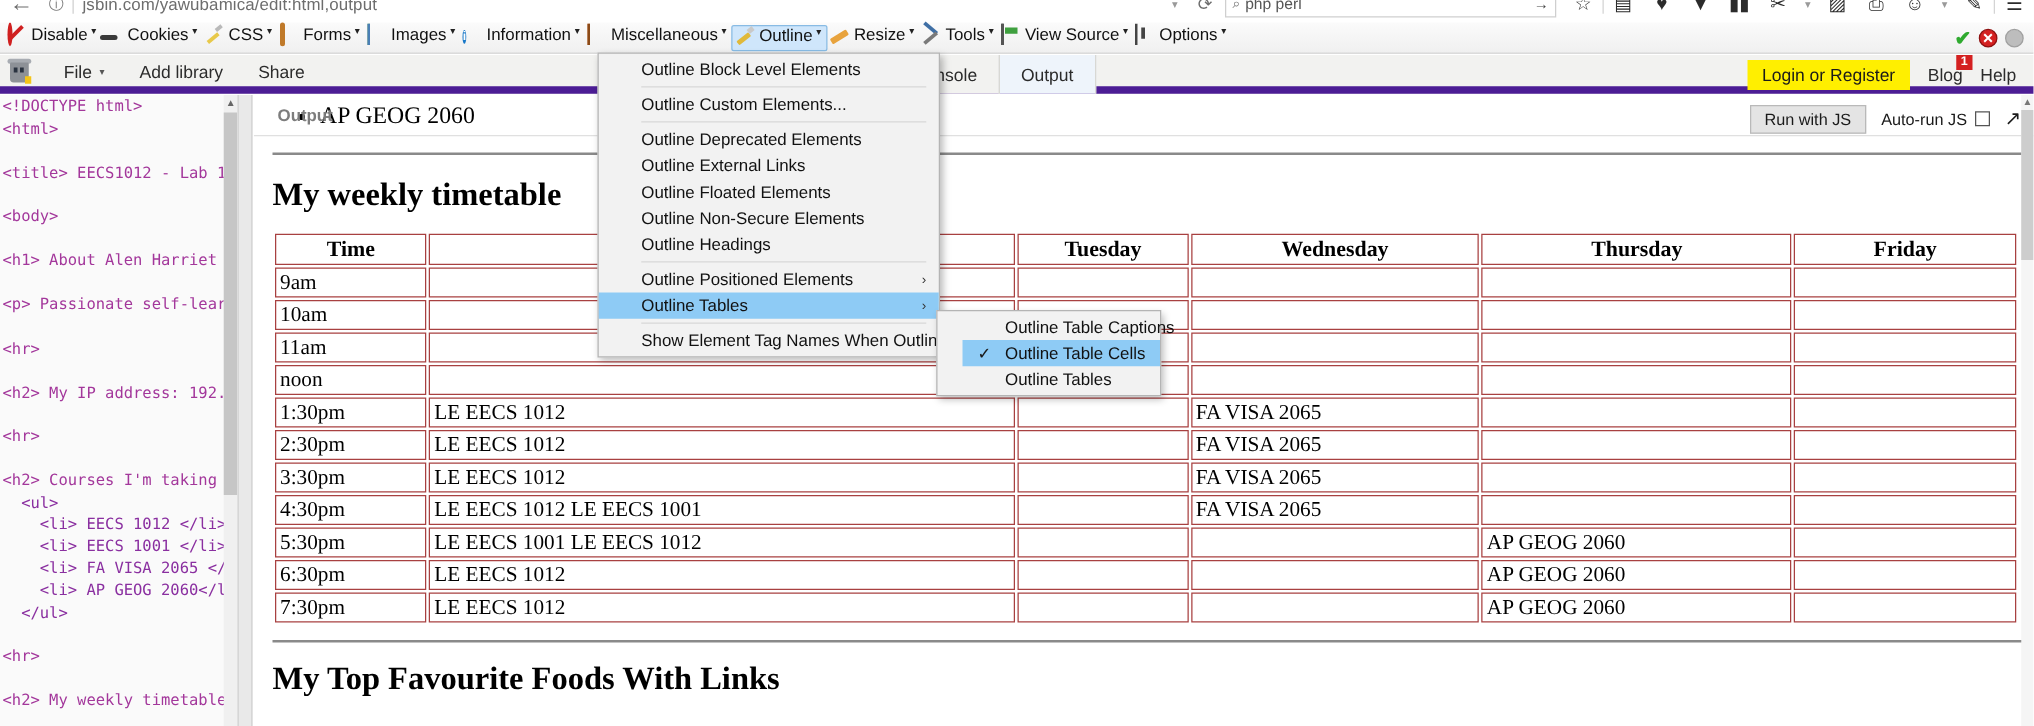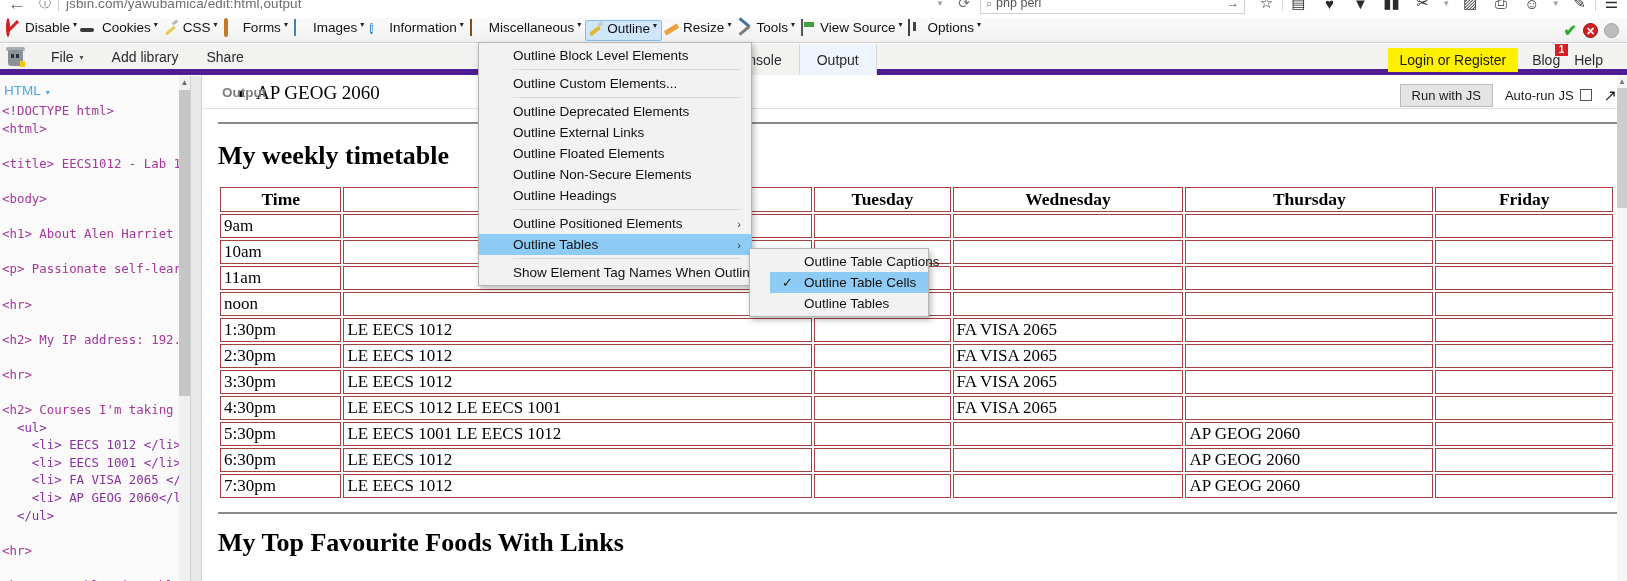--- a/index.html
+++ b/index.html
@@ -102,21 +102,21 @@
   .ptab {
     font-size:14px; color:#2b2b2b; padding: 0 17px; display:flex;align-items:center;
     border-left:1px solid #d8d8d4; border-right:1px solid #d8d8d4; margin-right:-1px; background:#f2f2f0;
   }
   .ptab.sel { background:#eef4fb; }
 
   .hdr-right { position:absolute; right:0; top:44px; height:31px; display:flex;align-items:center; }
   .login-btn { background:#ffef00; color:#1a1a1a; font-size:14px; padding: 4px 12px; }
   .blog-wrap { position:relative; padding: 0 14px; font-size:14px; color:#2b2b2b; }
   .blog-badge { position:absolute; right:6px; top:-8px; background:#d42020; color:#fff; font-size:10px; padding:0 4px; line-height:12px; font-weight:bold;}
-  .help-link { font-size:14px;color:#2b2b2b; padding-right:24px; }
+  .help-link { font-size:14px;color:#2b2b2b; padding-right:14px; }
 
   
   .workspace { position:absolute; left:0; top:76px; width:1627px; height:505px; background:#fff; }
 
   
   .code-panel { position:absolute; left:0; top:0; width:190px; height:505px; background:#fafafa; overflow:hidden; }
   .code-label { font-size:13.5px; color:#4aa8e8; padding: 7px 0 4px 4px; }
   .code-label .dd { font-size:8px; color:#4aa8e8; margin-left:5px; }
   .code-body {
     font-family: "DejaVu Sans Mono", monospace; font-size:12.4px; line-height:17.6px;
@@ -315,23 +315,20 @@
     <div class="blog-wrap">
       <span>Blog</span>
       <span class="blog-badge">1</span>
     </div>
     <div class="help-link">Help</div>
   </div>
 
   <div class="workspace">
 
     <div class="code-panel">
-      <div class="code-label">
-        <span>HTML</span><span class="dd">▾</span>
-      </div>
       <div class="code-body"><span class="tg">&lt;!DOCTYPE html&gt;</span>
 <span class="tg">&lt;html&gt;</span>
 <span></span>
 <span class="tg">&lt;title&gt; EECS1012 - Lab 1</span>
 <span></span>
 <span class="tg">&lt;body&gt;</span>
 <span></span>
 <span class="tg">&lt;h1&gt; About Alen Harriet </span>
 <span></span>
 <span class="tg">&lt;p&gt; Passionate self-learn</span>

